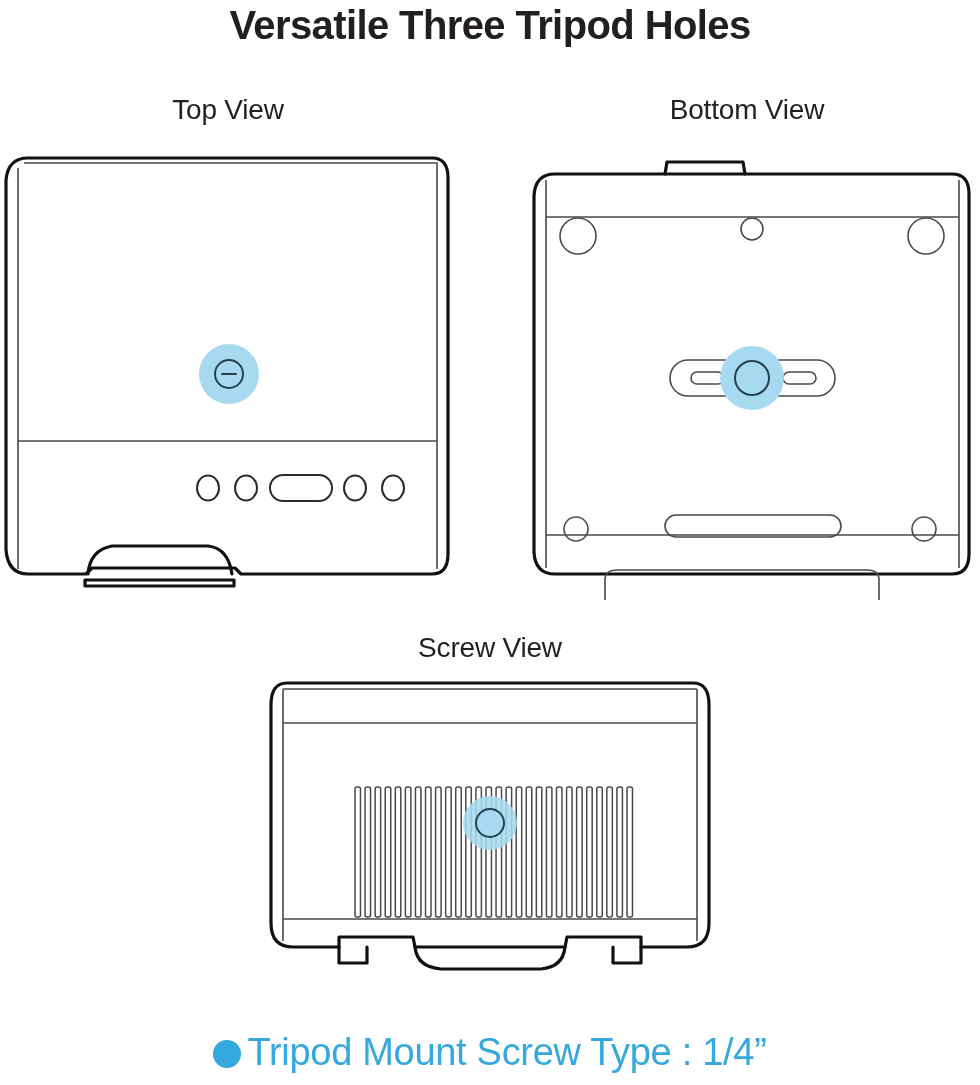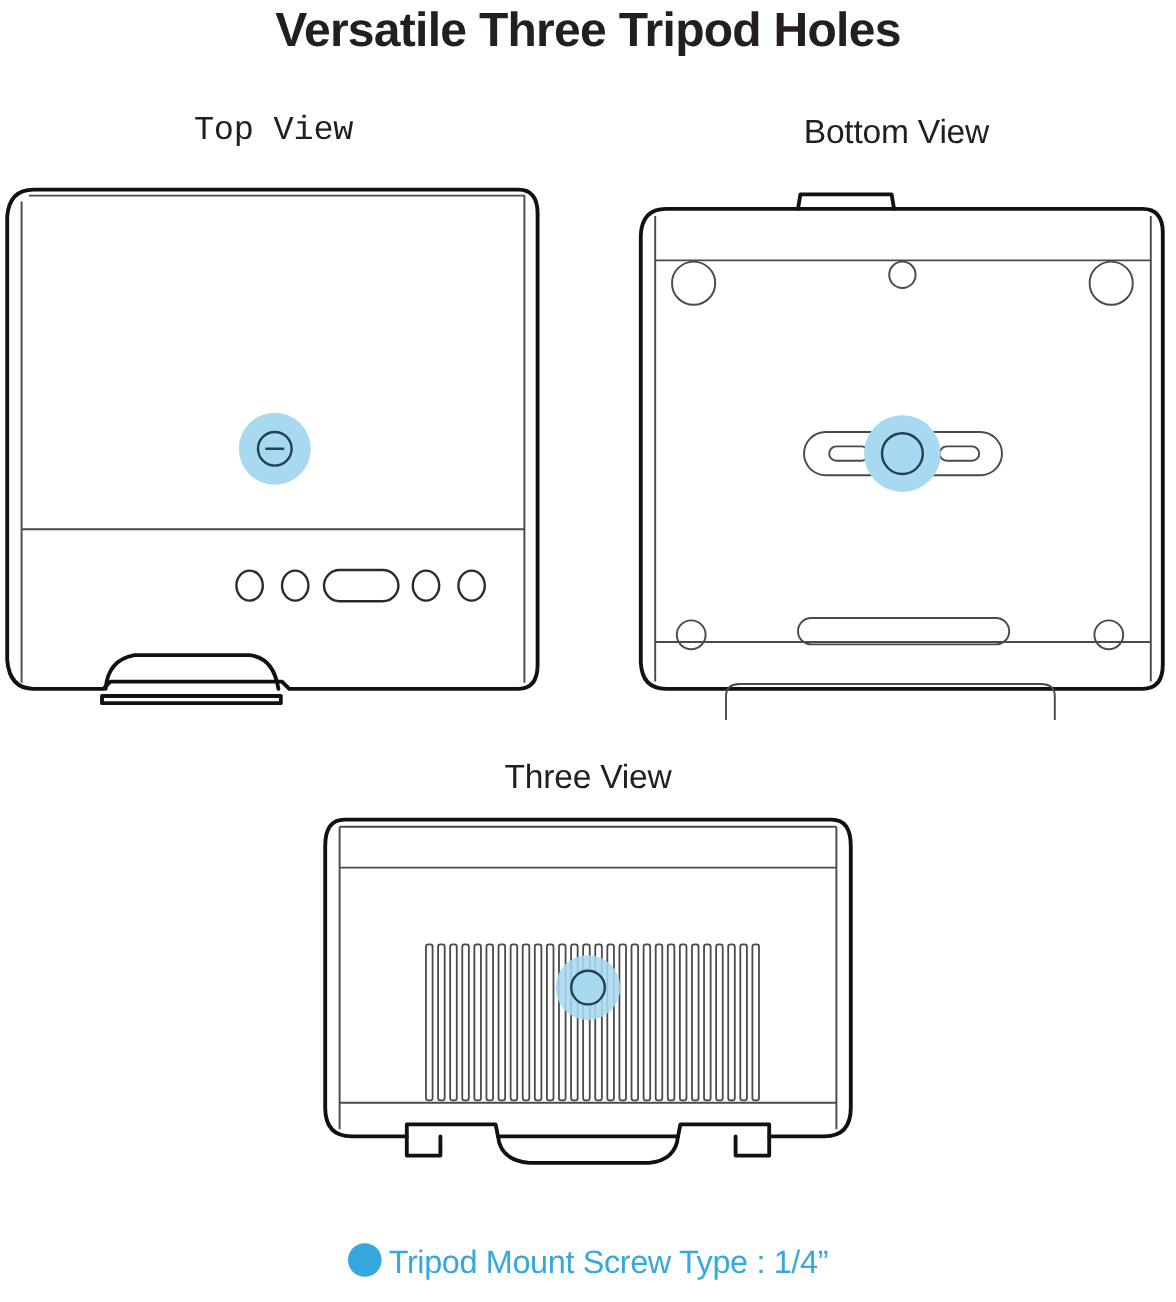--- a/index.html
+++ b/index.html
@@ -51,21 +51,21 @@
   #svg-top    { left: 0px;   top: 150px; }
   #svg-bottom { left: 515px; top: 150px; }
   #svg-back   { left: 255px; top: 675px; }
 
   .caption {
     position: absolute;
     left: 0;
     top: 1030px;
     width: 980px;
     text-align: center;
-    font-size: 27px;
+    font-size: 38px;
     line-height: 44px;
     letter-spacing: -0.3px;
     white-space: nowrap;
   }
   .caption .bullet {
     display: inline-block;
     width: 28px;
     height: 28px;
     border-radius: 50%;
     vertical-align: -3px;
@@ -75,23 +75,23 @@
     display: inline;
   }
 </style>
 </head>
 <body>
 
 <div class="page">
 
   <div class="main-title" style="color: rgb(35, 31, 32);">Versatile Three Tripod Holes</div>
 
-  <div class="view-label" id="label-top" style="color: rgb(35, 31, 32); font-family: Liberation Mono, monospace;">Top View</div>
+  <div class="view-label" id="label-top" style="color: rgb(35, 31, 32);">Top View</div>
   <div class="view-label" id="label-bottom" style="color: rgb(35, 31, 32); text-align: center;">Bottom View</div>
-  <div class="view-label" id="label-back" style="color: rgb(35, 31, 32);">Three View</div>
+  <div class="view-label" id="label-back" style="color: rgb(35, 31, 32);">Screw View</div>
 
   <svg class="diagram" id="svg-top" width="460" height="450" viewBox="0 0 460 450">
     <g fill="none" stroke="#111111" stroke-width="3.2" stroke-linejoin="round" stroke-linecap="round">
 
       <path d="M 28 8 L 432 8 Q 448 8 448 28 L 448 404 Q 448 424 432 424 L 241 424
                L 235 418 L 92 418 L 86 424 L 28 424 Q 8 424 6 400 L 6 30 Q 8 8 28 8 Z"></path>
 
       <path d="M 88 424 Q 90 400 112 396 L 208 396 Q 228 398 232 424"></path>
       <path d="M 85 430 L 85 436 L 234 436 L 234 430 Z"></path>
     </g>

